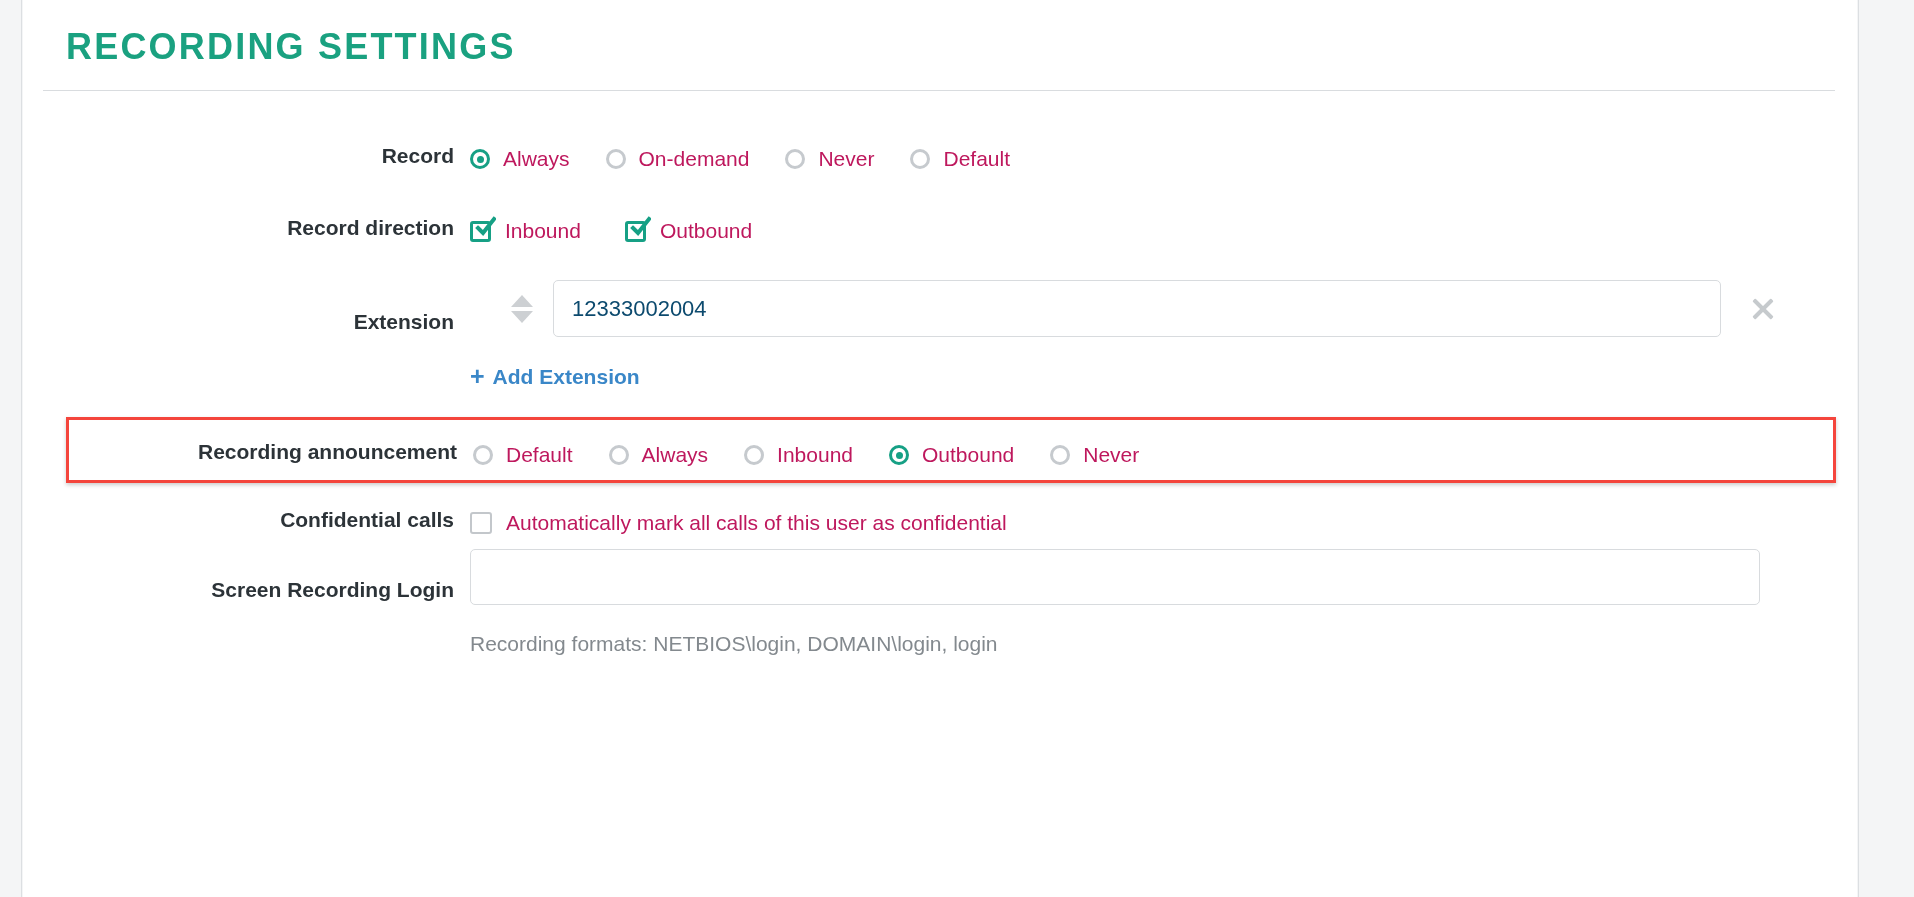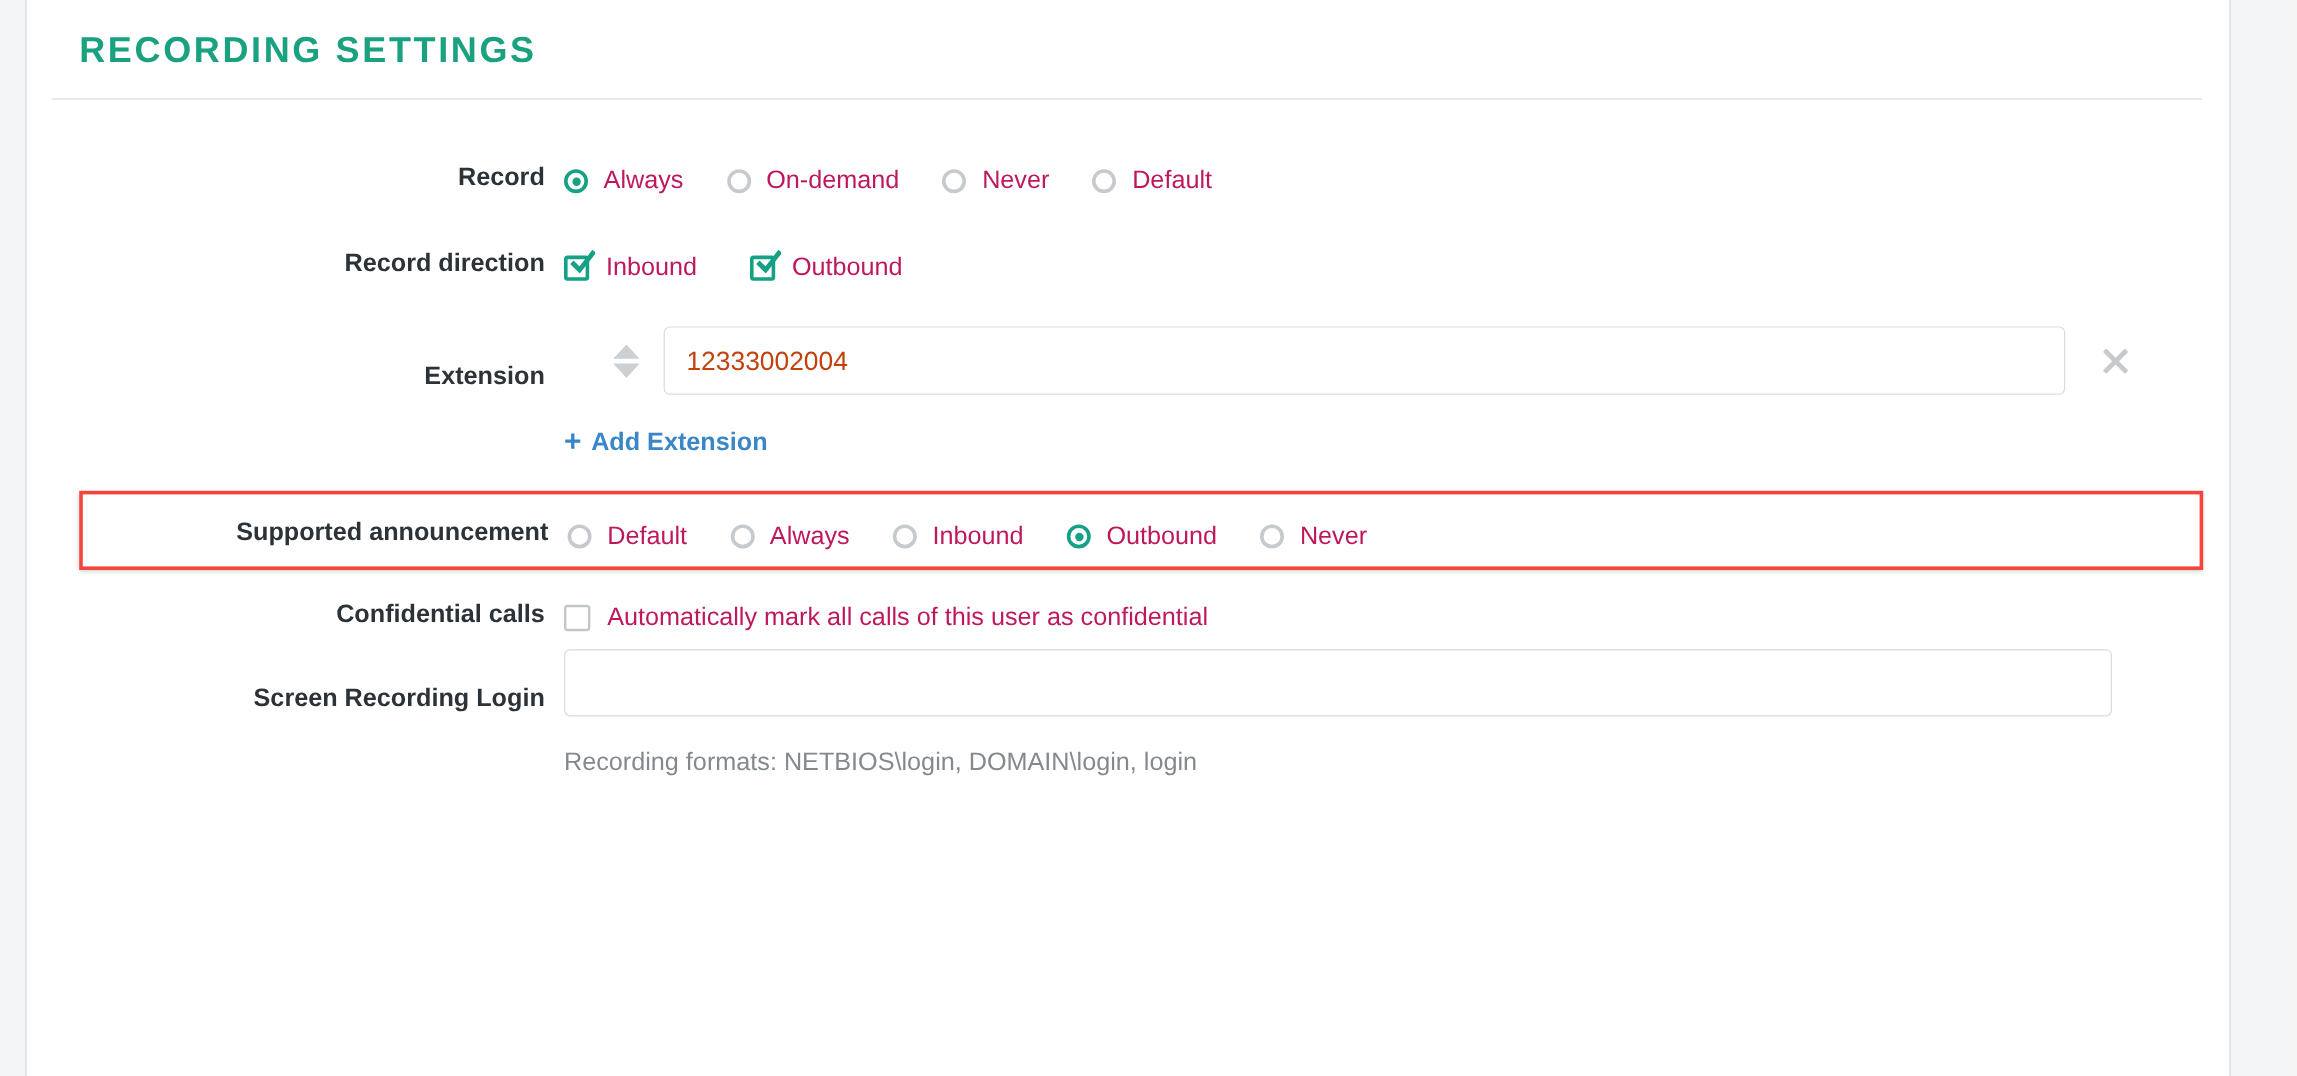--- a/index.html
+++ b/index.html
@@ -45,21 +45,21 @@
     top: 0;
     width: 1834px;
     height: 897px;
     background: #ffffff;
     box-sizing: border-box;
   }
 
   
   .section-title {
     color: #1aa180;
-    font-size: 30px;
+    font-size: 36px;
     font-weight: bold;
     letter-spacing: 2.2px;
     padding: 26px 0 22px 43px;
     margin: 0;
     white-space: nowrap;
   }
   .title-divider {
     height: 1px;
     background: #d9dcdf;
     margin: 0 22px 0 20px;
@@ -212,21 +212,21 @@
     border-right: 11px solid transparent;
     border-top: 12px solid #cdd0d3;
   }
 
   .text-input {
     height: 57px;
     border: 1px solid #d8dbde;
     border-radius: 5px;
     background: #fff;
     font-size: 22px;
-    color: #c2410c;
+    color: #0c4a6e;
     padding: 0 18px;
     box-sizing: border-box;
     font-family: "Liberation Sans", sans-serif;
     outline: none;
   }
   .ext-input { width: 1168px; }
   .login-input { width: 1290px; height: 56px; }
 
   .remove-x {
     margin-left: 26px;
@@ -384,21 +384,21 @@
             <span class="plus-icon">+</span>
             <span>Add Extension</span>
           </span>
         </div>
       </div>
 
     </div>
 
     <div class="highlight-box">
       <div class="form-row">
-        <div class="label-col">Supported announcement</div>
+        <div class="label-col">Recording announcement</div>
         <div class="field-col">
           <div class="radio-group">
 
             <label class="radio-opt">
               <span class="radio-dot"></span>
               <span class="opt-text">Default</span>
             </label>
 
             <label class="radio-opt">
               <span class="radio-dot"></span>

